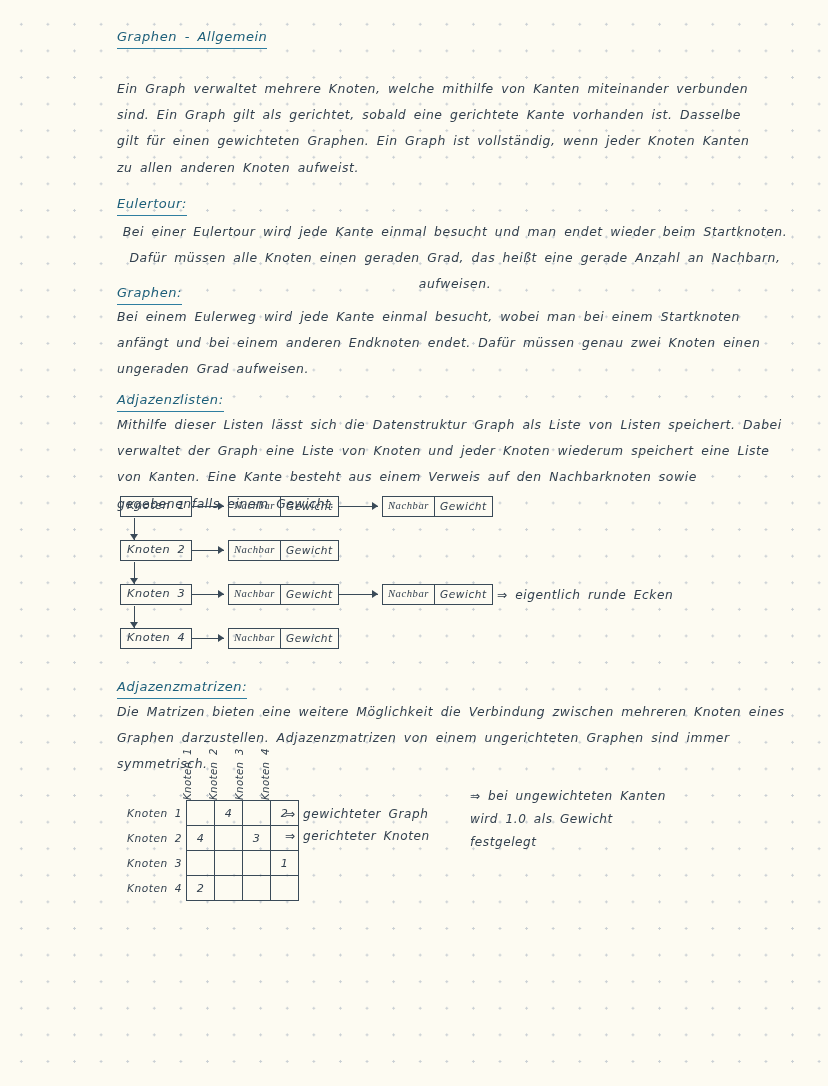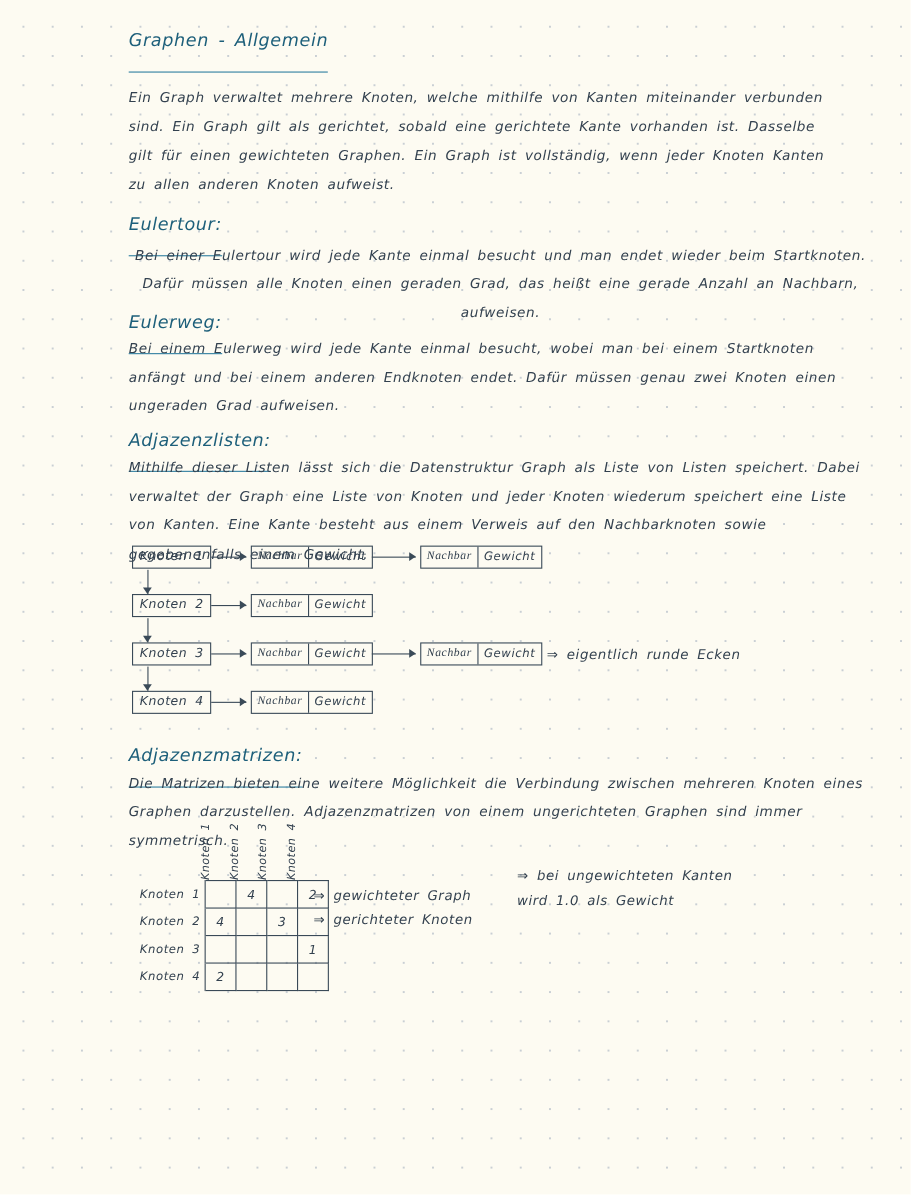--- a/index.html
+++ b/index.html
@@ -28,25 +28,25 @@
     font-weight: 300;
     letter-spacing: 0.55px;
     word-spacing: 3px;
   }
   .body-text {
     font-size: 12.4px;
     line-height: 26.2px;
     color: #33414f;
   }
   .heading {
-    font-size: 16px;
+    font-size: 13px;
     color: #1d5f7a;
     display: inline-block;
     border-bottom: 1.4px solid #2f7ea0;
-    padding-bottom: 18px;
+    padding-bottom: 1px;
     line-height: 20px;
   }
   .abs { position: absolute; }
 
   
   #title { left: 117px; top: 27px; }
   #p-intro { left: 117px; top: 76px; width: 640px; }
   #h-eulertour { left: 117px; top: 194px; }
   #p-eulertour { left: 117px; top: 219px; width: 676px; text-align: center; }
   #h-eulerweg { left: 117px; top: 283px; }
@@ -199,21 +199,21 @@
 
 <div class="page">
 
   <div class="abs hand heading" id="title">Graphen - Allgemein</div>
 
   <div class="abs hand body-text" id="p-intro">Ein Graph verwaltet mehrere Knoten, welche mithilfe von Kanten miteinander verbunden sind. Ein Graph gilt als gerichtet, sobald eine gerichtete Kante vorhanden ist. Dasselbe gilt für einen gewichteten Graphen. Ein Graph ist vollständig, wenn jeder Knoten Kanten zu allen anderen Knoten aufweist.</div>
 
   <div class="abs hand heading" id="h-eulertour">Eulertour:</div>
   <div class="abs hand body-text" id="p-eulertour">Bei einer Eulertour wird jede Kante einmal besucht und man endet wieder beim Startknoten. Dafür müssen alle Knoten einen geraden Grad, das heißt eine gerade Anzahl an Nachbarn, aufweisen.</div>
 
-  <div class="abs hand heading" id="h-eulerweg">Eulerweg:</div>
+  <div class="abs hand heading" id="h-eulerweg">Graphen:</div>
   <div class="abs hand body-text" id="p-eulerweg">Bei einem Eulerweg wird jede Kante einmal besucht, wobei man bei einem Startknoten anfängt und bei einem anderen Endknoten endet. Dafür müssen genau zwei Knoten einen ungeraden Grad aufweisen.</div>
 
   <div class="abs hand heading" id="h-adjazenzlisten">Adjazenzlisten:</div>
   <div class="abs hand body-text" id="p-adjazenzlisten">Mithilfe dieser Listen lässt sich die Datenstruktur Graph als Liste von Listen speichert. Dabei verwaltet der Graph eine Liste von Knoten und jeder Knoten wiederum speichert eine Liste von Kanten. Eine Kante besteht aus einem Verweis auf den Nachbarknoten sowie gegebenenfalls einem Gewicht.</div>
 
   <div class="abs" id="list-diagram">
 
     <div class="node-box hand" style="left:0px; top:0px;">Knoten 1</div>
     <div class="arrow-h" style="left:72px; top:5px; width:32px;"></div>
     <div class="pair-box hand" style="left:108px; top:0px;">
@@ -303,15 +303,16 @@
   </div>
 
   <div class="abs hand" id="matrix-notes-left">
     <div class="nowrapline">⇒ gewichteter Graph</div>
     <div class="nowrapline">⇒ gerichteter Knoten</div>
   </div>
 
   <div class="abs hand" id="matrix-notes-right">
     <div class="nowrapline">⇒ bei  ungewichteten Kanten</div>
     <div class="nowrapline">wird  1.0 als  Gewicht</div>
+    <div class="nowrapline">festgelegt</div>
   </div>
 
 </div>
 
 </body></html>

